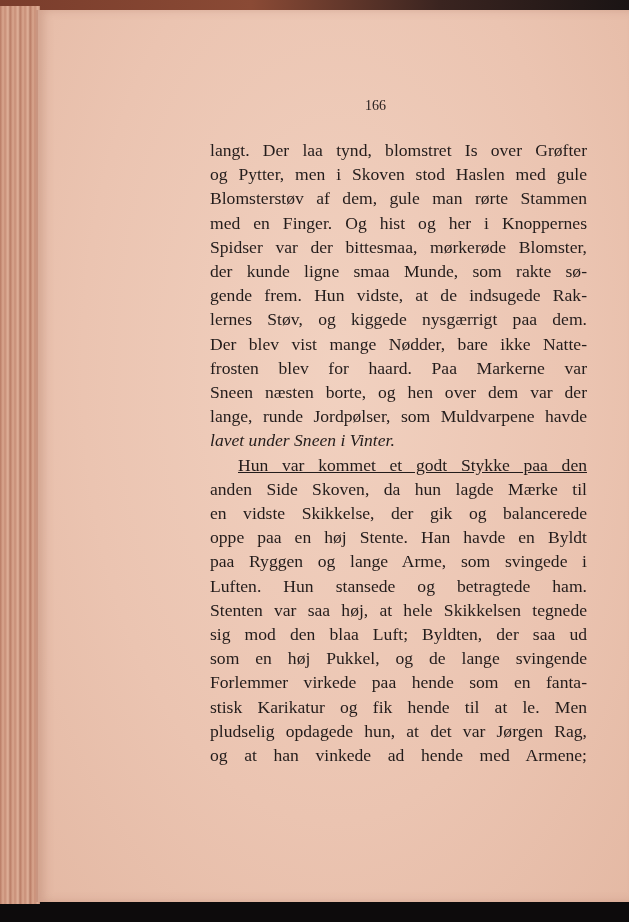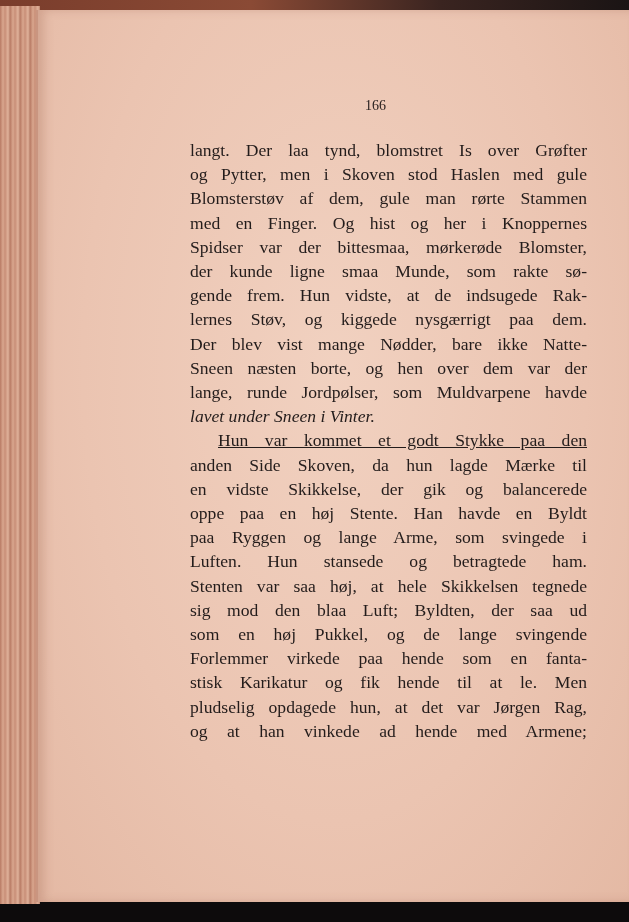--- a/index.html
+++ b/index.html
@@ -24,21 +24,21 @@
       box-shadow: inset 6px 0 10px rgba(150,90,70,0.25);
     }
     .page-number {
       position: absolute; left: 365px; top: 98px;
       font-size: 14px; color: #2a2220;
     }
     .text-block {
       position: absolute; left: 190px; top: 138px; width: 397px;
       color: #231c1b; font-size: 17.6px; line-height: 24.2px;
     }
-    .line { display: block; white-space: nowrap; text-align: justify; text-align-last: justify; }
+    .line { display: block; white-space: nowrap; text-align: justify; text-align-last: justify; margin-left: 20px; }
     .line.last { text-align-last: left; font-style: italic; }
     .line.indent { padding-left: 28px; text-decoration: underline; }
   </style>
 </head>
 <body>
 
 <div class="top-edge"></div>
 <div class="page-stack"></div>
 
 <div class="page"></div>
@@ -48,20 +48,21 @@
 <div class="text-block">
   <span class="line">langt.  Der laa tynd, blomstret Is over Grøfter</span>
   <span class="line">og Pytter, men i Skoven stod Haslen med gule</span>
   <span class="line">Blomsterstøv af dem, gule man rørte Stammen</span>
   <span class="line">med en Finger.  Og hist og her i Knoppernes</span>
   <span class="line">Spidser var der bittesmaa, mørkerøde Blomster,</span>
   <span class="line">der kunde ligne smaa Munde, som rakte sø-</span>
   <span class="line">gende frem.  Hun vidste, at de indsugede Rak-</span>
   <span class="line">lernes Støv, og kiggede nysgærrigt paa dem.</span>
   <span class="line">Der blev vist mange Nødder, bare ikke Natte-</span>
+  <span class="line">frosten blev for haard.  Paa Markerne var</span>
   <span class="line">Sneen næsten borte, og hen over dem var der</span>
   <span class="line">lange, runde Jordpølser, som Muldvarpene havde</span>
   <span class="line last">lavet under Sneen i Vinter.</span>
   <span class="line indent">Hun var kommet et godt Stykke paa den</span>
   <span class="line">anden Side Skoven, da hun lagde Mærke til</span>
   <span class="line">en vidste Skikkelse, der gik og balancerede</span>
   <span class="line">oppe paa en høj Stente.  Han havde en Byldt</span>
   <span class="line">paa Ryggen og lange Arme, som svingede i</span>
   <span class="line">Luften.  Hun stansede og betragtede ham.</span>
   <span class="line">Stenten var saa høj, at hele Skikkelsen tegnede</span>

